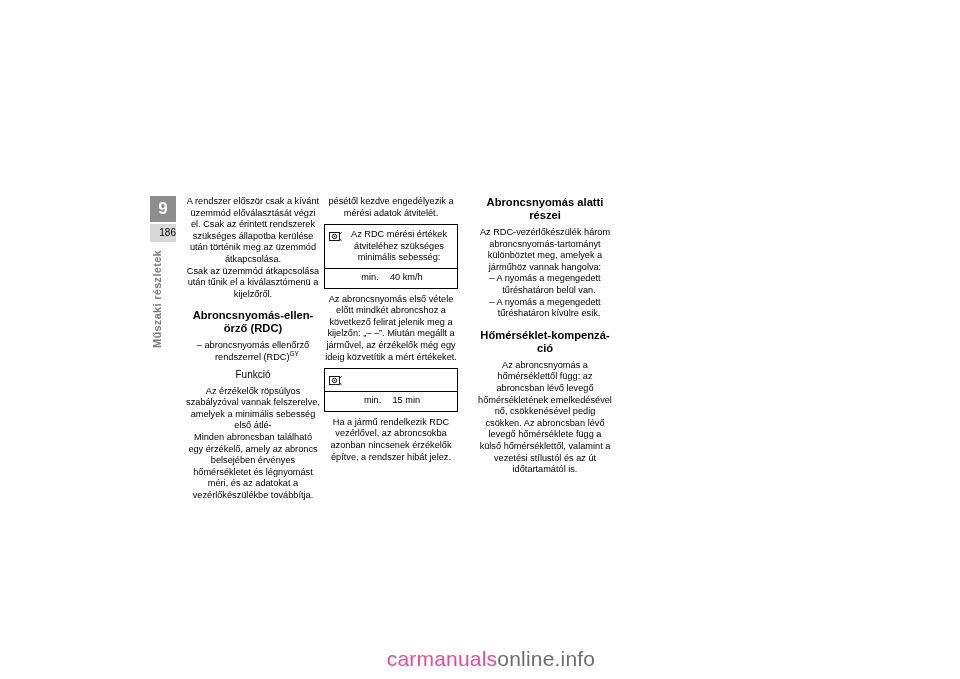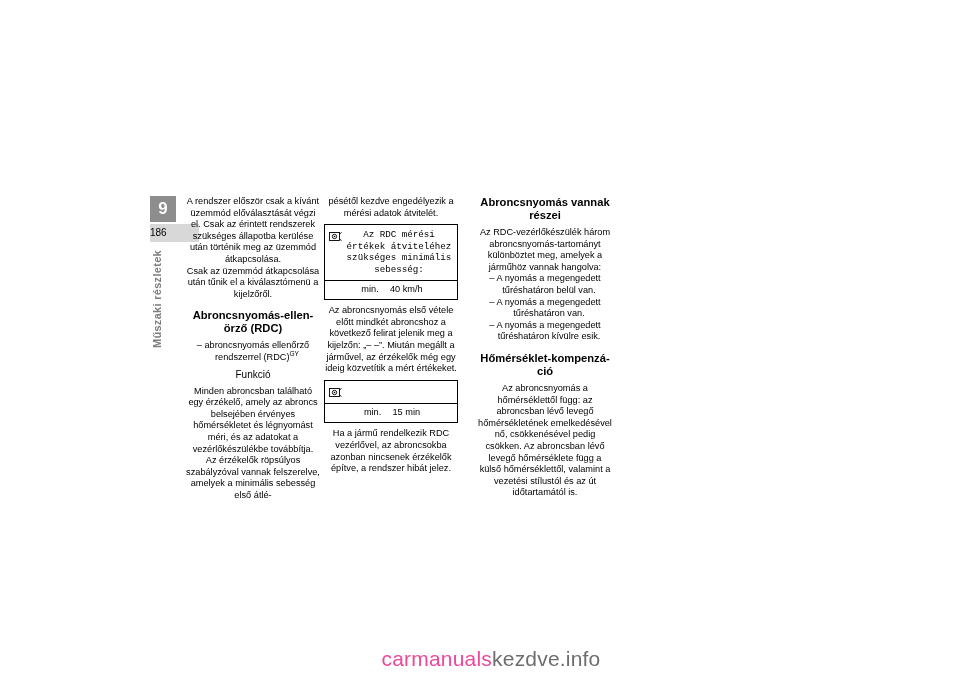--- a/index.html
+++ b/index.html
@@ -28,27 +28,27 @@
     width: 26px;
     height: 26px;
     background: #8d8d8d;
     color: #ffffff;
     font-size: 17px;
     line-height: 26px;
     font-weight: bold;
     text-align: center;
   }
   .page-num {
-    width: 49px;
+    width: 26px;
     height: 18px;
     background: #d8d8d8;
     color: #000000;
     font-size: 10px;
     line-height: 18px;
-    text-align: left;
+    text-align: right;
     margin-top: 2px;
   }
   .side-label {
     position: absolute;
     left: 151px;
     top: 250px;
     width: 24px;
     font-size: 11px;
     font-weight: bold;
     color: #7d7d7d;
@@ -103,21 +103,20 @@
 
   
   .infobox {
     border: 0.8px solid #000;
     margin: 0 0 0 0;
     width: 132px;
   }
   .infobox .top {
     display: flex;
     padding: 4px 4px 4px 4px;
-    font-family: Liberation Mono, monospace;
   }
   .infobox .icon {
     width: 16px;
     flex: 0 0 16px;
     padding-top: 1px;
   }
   .infobox .icon svg { display: block; }
   .infobox .txt {
     font-size: 9.2px;
     line-height: 11.6px;
@@ -158,22 +157,22 @@
 <div class="col col-1">
   <p class="para">A rendszer először csak a kívánt üzemmód előválasztását végzi el. Csak az érintett rendszerek szükséges állapotba kerülése után történik meg az üzemmód átkapcsolása.</p>
   <p class="para">Csak az üzemmód átkapcsolása után tűnik el a kiválasztómenü a kijelzőről.</p>
   <div class="gap"></div>
   <h2 class="heading">Abroncsnyomás-ellen-örző (RDC)</h2>
   <div class="gap-sm"></div>
   <p class="dash-item"><span>– abroncsnyomás ellenőrző rendszerrel (RDC)</span><sup>GY</sup></p>
   <div class="gap-sm"></div>
   <h3 class="subheading">Funkció</h3>
   <div class="gap-sm"></div>
+  <p class="para">Az érzékelők röpsúlyos szabályzóval vannak felszerelve, amelyek a minimális sebesség első átlé-</p>
   <p class="para">Minden abroncsban található egy érzékelő, amely az abroncs belsejében érvényes hőmérsékletet és légnyomást méri, és az adatokat a vezérlőkészülékbe továbbítja.</p>
-  <p class="para">Az érzékelők röpsúlyos szabályzóval vannak felszerelve, amelyek a minimális sebesség első átlé-</p>
 </div>
 
 <div class="col col-2">
   <p class="para">pésétől kezdve engedélyezik a mérési adatok átvitelét.</p>
   <div class="gap-sm"></div>
 
   <div class="infobox">
     <div class="top">
       <div class="icon">
         <svg width="13" height="13" viewBox="0 0 13 13">
@@ -216,27 +215,26 @@
       <span class="unit-sp">&nbsp;&nbsp;</span>
       <span>15 min</span>
     </div>
   </div>
 
   <div class="gap-sm"></div>
   <p class="para">Ha a jármű rendelkezik RDC vezérlővel, az abroncsokba azonban nincsenek érzékelők építve, a rendszer hibát jelez.</p>
 </div>
 
 <div class="col col-3">
-  <h2 class="heading">Abroncsnyomás vannak részei</h2>
+  <h2 class="heading">Abroncsnyomás alatti részei</h2>
   <div class="gap-sm"></div>
   <p class="para">Az RDC-vezérlőkészülék három abroncsnyomás-tartományt különböztet meg, amelyek a járműhöz vannak hangolva:</p>
   <p class="dash-item">– A nyomás a megengedett tűréshatáron belül van.</p>
-  <p class="dash-item">– A nyomás a megengedett tűréshatáron van.</p>
   <p class="dash-item">– A nyomás a megengedett tűréshatáron kívülre esik.</p>
   <div class="gap"></div>
   <h2 class="heading">Hőmérséklet-kompenzá-ció</h2>
   <div class="gap-sm"></div>
   <p class="para">Az abroncsnyomás a hőmérséklettől függ: az abroncsban lévő levegő hőmérsékletének emelkedésével nő, csökkenésével pedig csökken. Az abroncsban lévő levegő hőmérséklete függ a külső hőmérséklettől, valamint a vezetési stílustól és az út időtartamától is.</p>
 </div>
 
 <div class="footer">
-  <span class="b">carmanuals</span><span>kezdve.info</span>
+  <span class="b">carmanuals</span><span>online.info</span>
 </div>
 
 </body></html>

